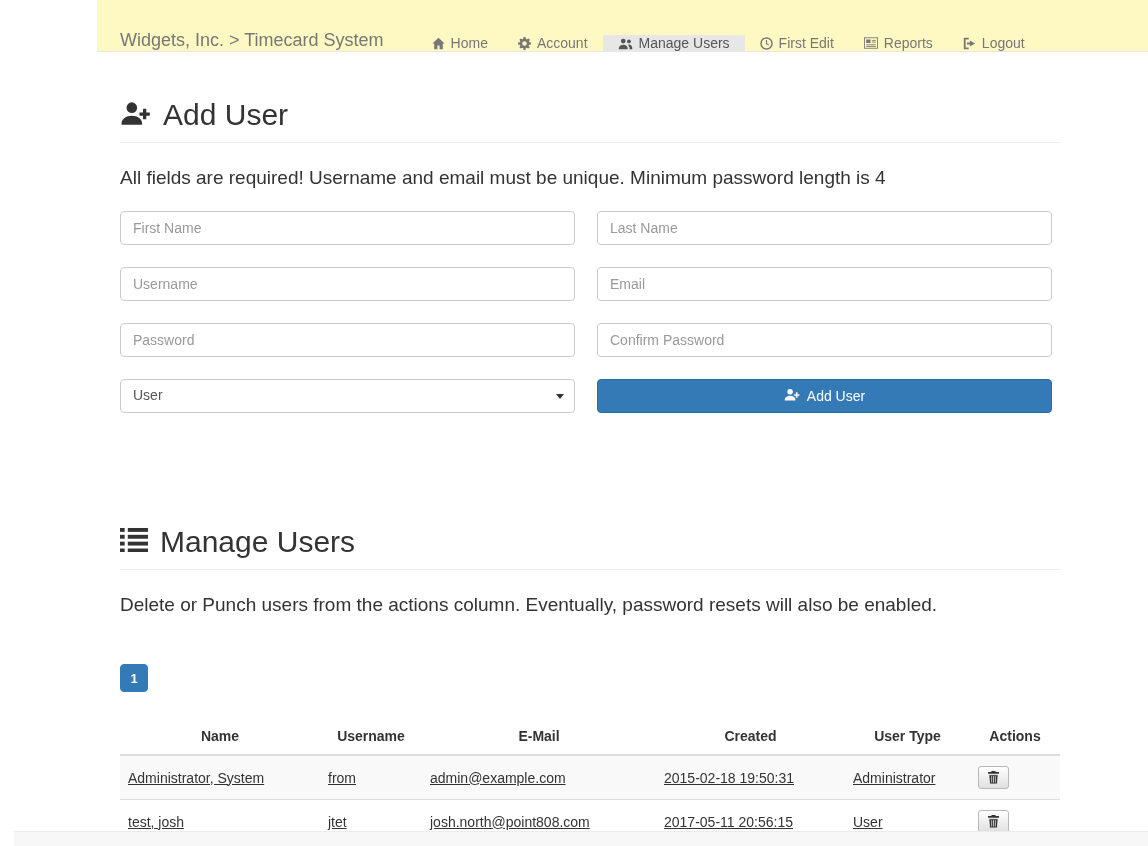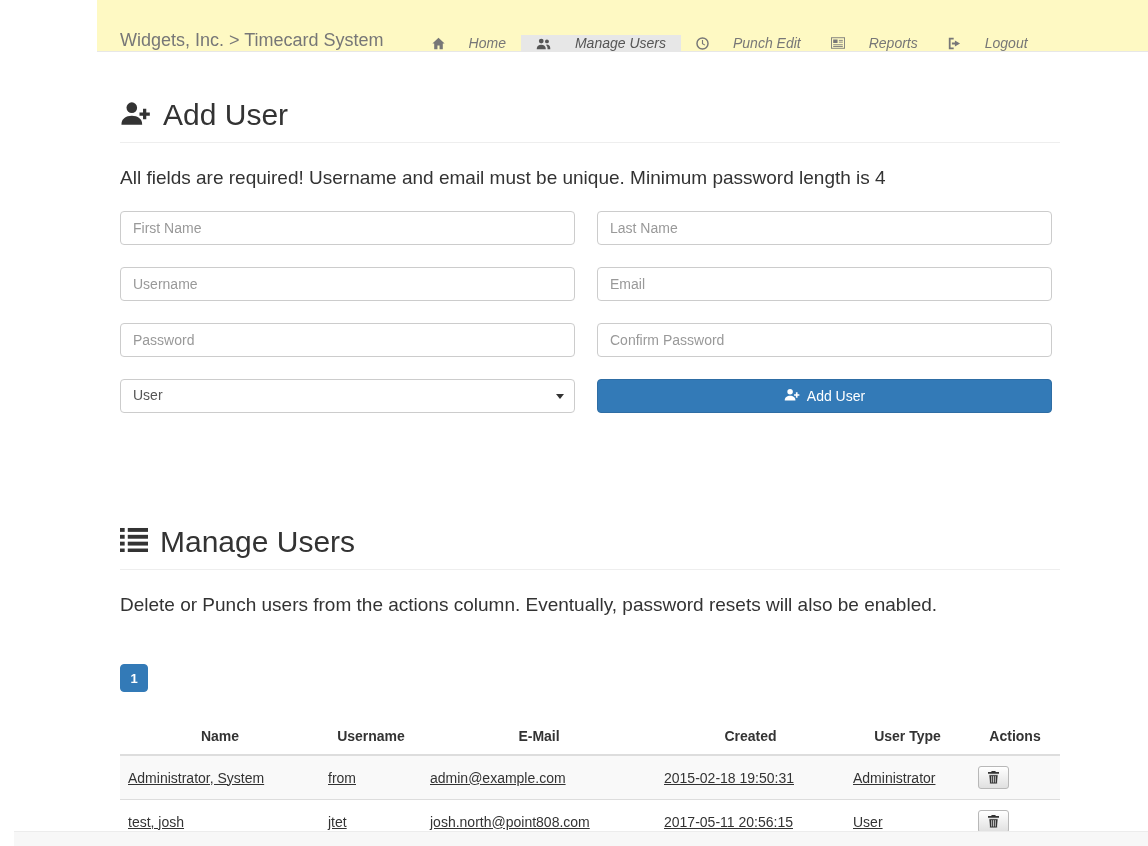--- a/index.html
+++ b/index.html
@@ -14,22 +14,22 @@
     margin-left:97px; height:52px; background:#fef9c3;
     border-bottom:1px solid #e7e7e7;
     display:flex; align-items:flex-end;
   }
   .brand {
     display:flex; align-items:center; padding:0 15px 0 23px;
     font-size:18px; color:#777; white-space:nowrap;
   }
   .nav { display:flex; margin-left:18px; }
   .nav-item {
-    display:flex; align-items:center; gap:24px; padding:0 15px;
-    font-size:14px; color:#777; cursor:pointer; white-space:nowrap;font-style:italic;
+    display:flex; align-items:center; gap:6px; padding:0 15px;
+    font-size:14px; color:#777; cursor:pointer; white-space:nowrap;
   }
   .nav-item.active { background:#e7e7e7; color:#555; }
   .nav-item svg { display:block; }
   
   .container { width:940px; margin-left:120px; }
   .page-header {
     display:flex; align-items:center; gap:12px;
     font-size:30px; font-weight:400; color:#333;
     margin:46px 0 0 0; padding-bottom:10px; border-bottom:1px solid #eee;
   }
@@ -96,41 +96,49 @@
 
     <div class="nav-item">
       <span>
         <svg viewBox="0 0 16 16" width="13" height="13" fill="currentColor">
             <path d="M8 1L.5 8h2.2v7h4v-4.5h2.6V15h4V8h2.2z"></path>
           </svg>
       </span>
       <span>Home</span>
     </div>
 
+    <div class="nav-item">
+      <span>
+        <svg viewBox="0 0 16 16" width="13" height="13" fill="currentColor">
+            <path d="M16 9.2V6.8l-2.1-.4c-.1-.4-.3-.8-.5-1.2l1.2-1.8-1.7-1.7-1.8 1.2c-.4-.2-.8-.4-1.2-.5L9.2 0H6.8l-.4 2.4c-.4.1-.8.3-1.2.5L3.4 1.7 1.7 3.4l1.2 1.8c-.2.4-.4.8-.5 1.2L0 6.8v2.4l2.4.4c.1.4.3.8.5 1.2l-1.2 1.8 1.7 1.7 1.8-1.2c.4.2.8.4 1.2.5l.4 2.4h2.4l.4-2.4c.4-.1.8-.3 1.2-.5l1.8 1.2 1.7-1.7-1.2-1.8c.2-.4.4-.8.5-1.2zM8 10.8A2.8 2.8 0 1 1 8 5.2a2.8 2.8 0 0 1 0 5.6z"></path>
+          </svg>
+      </span>
+      <span>Account</span>
+    </div>
 
     <div class="nav-item active">
       <span>
         <svg viewBox="0 0 20 16" width="15" height="13" fill="currentColor">
             <circle cx="7" cy="4.8" r="3.2"></circle>
             <path d="M1 15c0-3.2 2.6-5.3 6-5.3s6 2.1 6 5.3v.6H1z"></path>
             <circle cx="14.6" cy="5.2" r="2.6"></circle>
             <path d="M14.2 9.3c2.9.1 4.8 1.9 4.8 4.6v1.7h-3.6v-.6c0-2-.7-3.7-2-4.9.3-.4.5-.6.8-.8z"></path>
           </svg>
       </span>
       <span>Manage Users</span>
     </div>
 
     <div class="nav-item">
       <span>
         <svg viewBox="0 0 16 16" width="13" height="13">
             <circle cx="8" cy="8" r="6.8" fill="none" stroke="currentColor" stroke-width="1.8"></circle>
             <path d="M8 3.8v4.4l3 1.8" fill="none" stroke="currentColor" stroke-width="1.4"></path>
           </svg>
       </span>
-      <span>Punch Edit</span>
+      <span>First Edit</span>
     </div>
 
     <div class="nav-item">
       <span>
         <svg viewBox="0 0 16 13" width="14" height="12">
             <rect x="0.5" y="0.5" width="15" height="12" fill="none" stroke="currentColor"></rect>
             <rect x="2.5" y="2.5" width="5" height="4" fill="currentColor"></rect>
             <path d="M9 3.5h4.5M9 5.5h4.5M2.5 8.5h11M2.5 10.5h11" stroke="currentColor" fill="none"></path>
           </svg>
       </span>

